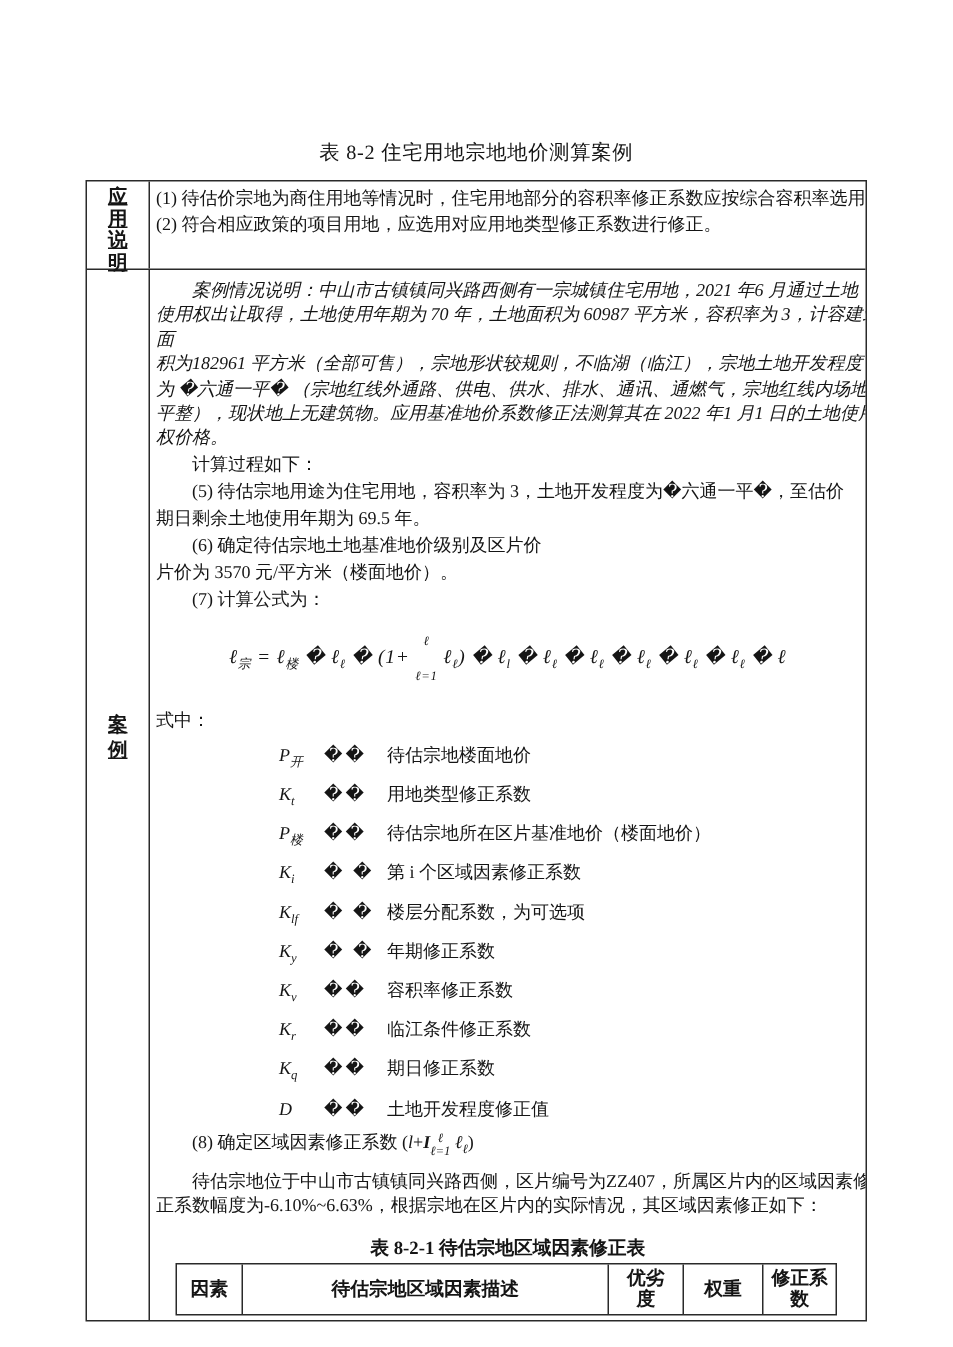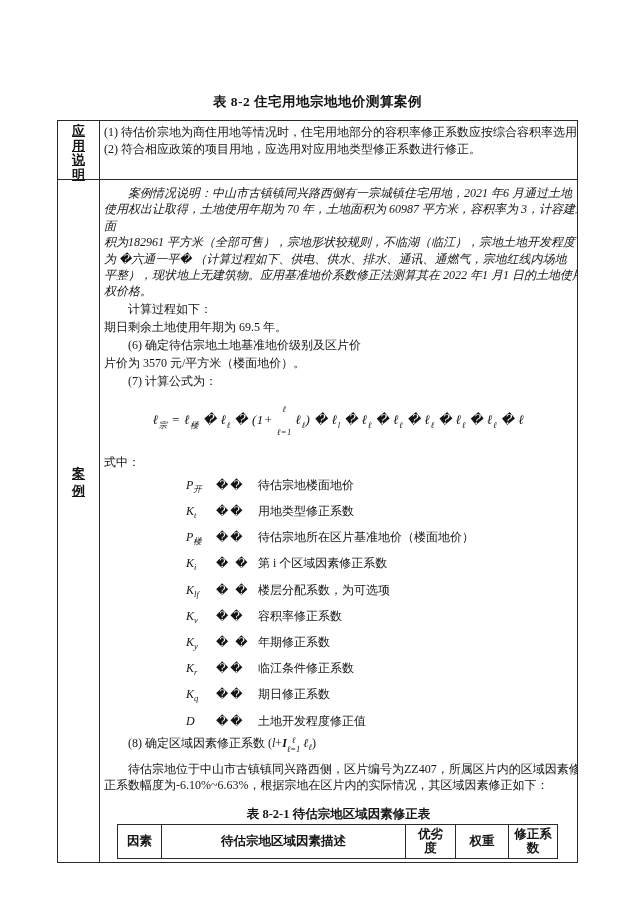--- a/index.html
+++ b/index.html
@@ -5,21 +5,21 @@
   html,body{margin:0;padding:0;}
   body{
     width:635px;height:898px;background:#ffffff;
     font-family:"Liberation Serif","DejaVu Serif",serif;
     color:#151515;font-size:12px;
     -webkit-font-smoothing:antialiased;
     overflow:hidden;
   }
   .doc-title{
     margin-top:93px;width:635px;text-align:center;
-    font-size:13.5px;font-weight:bold;letter-spacing:.5px;
+    font-size:13.5px;font-weight:normal;letter-spacing:.5px;
   }
   .outer{
     margin:9px 0 0 57px;width:521px;
     border:1.5px solid #2a2a2a;
     box-sizing:border-box;
   }
   .orow{display:flex;}
   .orow1{height:58px;border-bottom:1.3px solid #2a2a2a;}
   .ohead{
     width:42px;flex:0 0 42px;border-right:1.3px solid #2a2a2a;
@@ -98,49 +98,50 @@
       <div class="ohead">
         <div class="vtext">案例</div>
       </div>
       <div class="obody">
 
         <div class="para1">
             <div class="tline">　　案例情况说明：中山市古镇镇同兴路西侧有一宗城镇住宅用地，2021 年6 月通过土地</div>
             <div class="tline">使用权出让取得，土地使用年期为 70 年，土地面积为 60987 平方米，容积率为 3，计容建筑</div>
             <div class="tline">面</div>
             <div class="tline">积为182961 平方米（全部可售），宗地形状较规则，不临湖（临江），宗地土地开发程度</div>
-            <div class="tline">为 �六通一平� （计算过程如下、供电、供水、排水、通讯、通燃气，宗地红线内场地</div>
+            <div class="tline">为 �六通一平� （宗地红线外通路、供电、供水、排水、通讯、通燃气，宗地红线内场地</div>
             <div class="tline">平整），现状地上无建筑物。应用基准地价系数修正法测算其在 2022 年1 月1 日的土地使用</div>
             <div class="tline">权价格。</div>
           </div>
 
         <div class="calc-lines">
             <div class="tline">　　计算过程如下：</div>
+            <div class="tline">　　(5) 待估宗地用途为住宅用地，容积率为 3，土地开发程度为�六通一平�，至估价</div>
             <div class="tline">期日剩余土地使用年期为 69.5 年。</div>
             <div class="tline">　　(6) 确定待估宗地土地基准地价级别及区片价</div>
             <div class="tline">片价为 3570 元/平方米（楼面地价）。</div>
             <div class="tline">　　(7) 计算公式为：</div>
           </div>
 
         <div class="formula"><span>ℓ<sub>宗</sub></span><span> = </span><span>ℓ<sub>楼</sub></span><span> � </span><span>ℓ<sub>ℓ</sub></span><span> �  (1+ </span><span class="sumstack">
               <span>ℓ</span>
               <span class="sgap" style="height: 14px;"></span>
               <span>ℓ=1</span>
             </span><span> ℓ<sub>ℓ</sub></span><span>)  �  </span><span>ℓ<sub>l</sub></span><span> �  </span><span>ℓ<sub>ℓ</sub></span><span> � </span><span>ℓ<sub>ℓ</sub></span><span> � </span><span>ℓ<sub>ℓ</sub></span><span> � </span><span>ℓ<sub>ℓ</sub></span><span> � </span><span>ℓ<sub>ℓ</sub></span><span> � </span><span>ℓ</span></div>
 
         <div class="shizhong">式中：</div>
 
         <div class="vlist">
             <div class="vrow"><span class="vsym">P<sub>开</sub></span><span class="vsep">��</span><span class="vdesc">待估宗地楼面地价</span></div>
             <div class="vrow"><span class="vsym">K<sub>t</sub></span><span class="vsep">��</span><span class="vdesc">用地类型修正系数</span></div>
             <div class="vrow"><span class="vsym">P<sub>楼</sub></span><span class="vsep">��</span><span class="vdesc">待估宗地所在区片基准地价（楼面地价）</span></div>
             <div class="vrow"><span class="vsym">K<sub>i</sub></span><span class="vsep">� �</span><span class="vdesc">第 i 个区域因素修正系数</span></div>
             <div class="vrow"><span class="vsym">K<sub>lf</sub></span><span class="vsep">� �</span><span class="vdesc">楼层分配系数，为可选项</span></div>
+            <div class="vrow"><span class="vsym">K<sub>y</sub></span><span class="vsep">� �</span><span class="vdesc">年期修正系数</span></div>
             <div class="vrow"><span class="vsym">K<sub>v</sub></span><span class="vsep">��</span><span class="vdesc">容积率修正系数</span></div>
-            <div class="vrow"><span class="vsym">K<sub>y</sub></span><span class="vsep">� �</span><span class="vdesc">年期修正系数</span></div>
             <div class="vrow"><span class="vsym">K<sub>r</sub></span><span class="vsep">��</span><span class="vdesc">临江条件修正系数</span></div>
             <div class="vrow"><span class="vsym">K<sub>q</sub></span><span class="vsep">��</span><span class="vdesc">期日修正系数</span></div>
             <div class="vrow"><span class="vsym">D</span><span class="vsep">��</span><span class="vdesc">土地开发程度修正值</span></div>
           </div>
 
         <div class="f8"><span>　　(8) 确定区域因素修正系数 (</span><span class="it">l</span><span>+</span><span class="it bd">I</span><span class="sumstack">
               <span>ℓ</span>
               <span class="sgap" style="height: 0px;"></span>
               <span>ℓ=1</span>
             </span><span> </span><span class="it">ℓ<sub>ℓ</sub></span><span>)</span></div>

